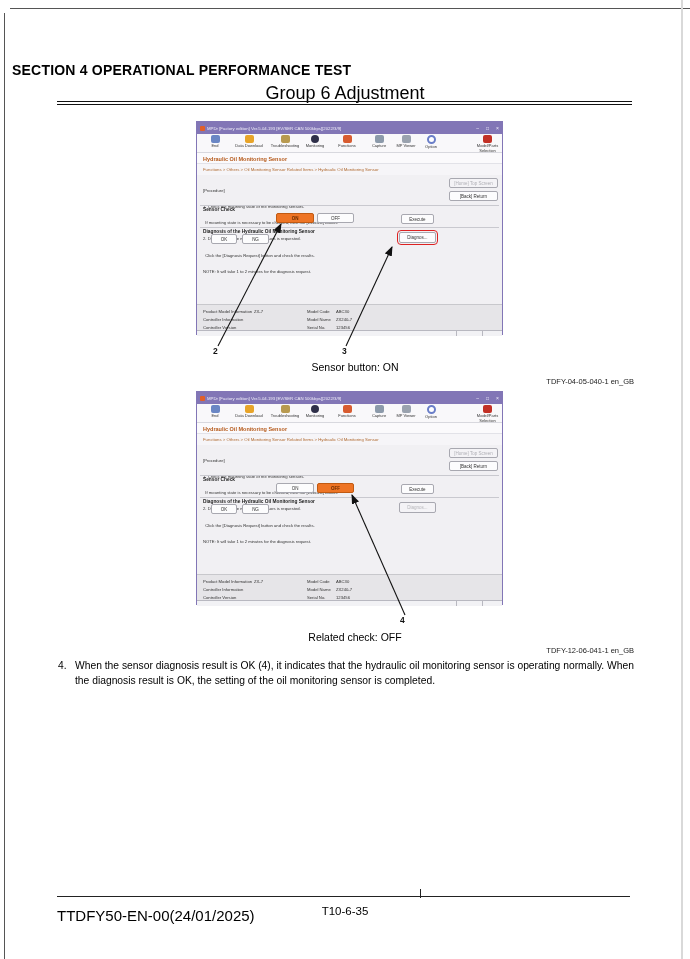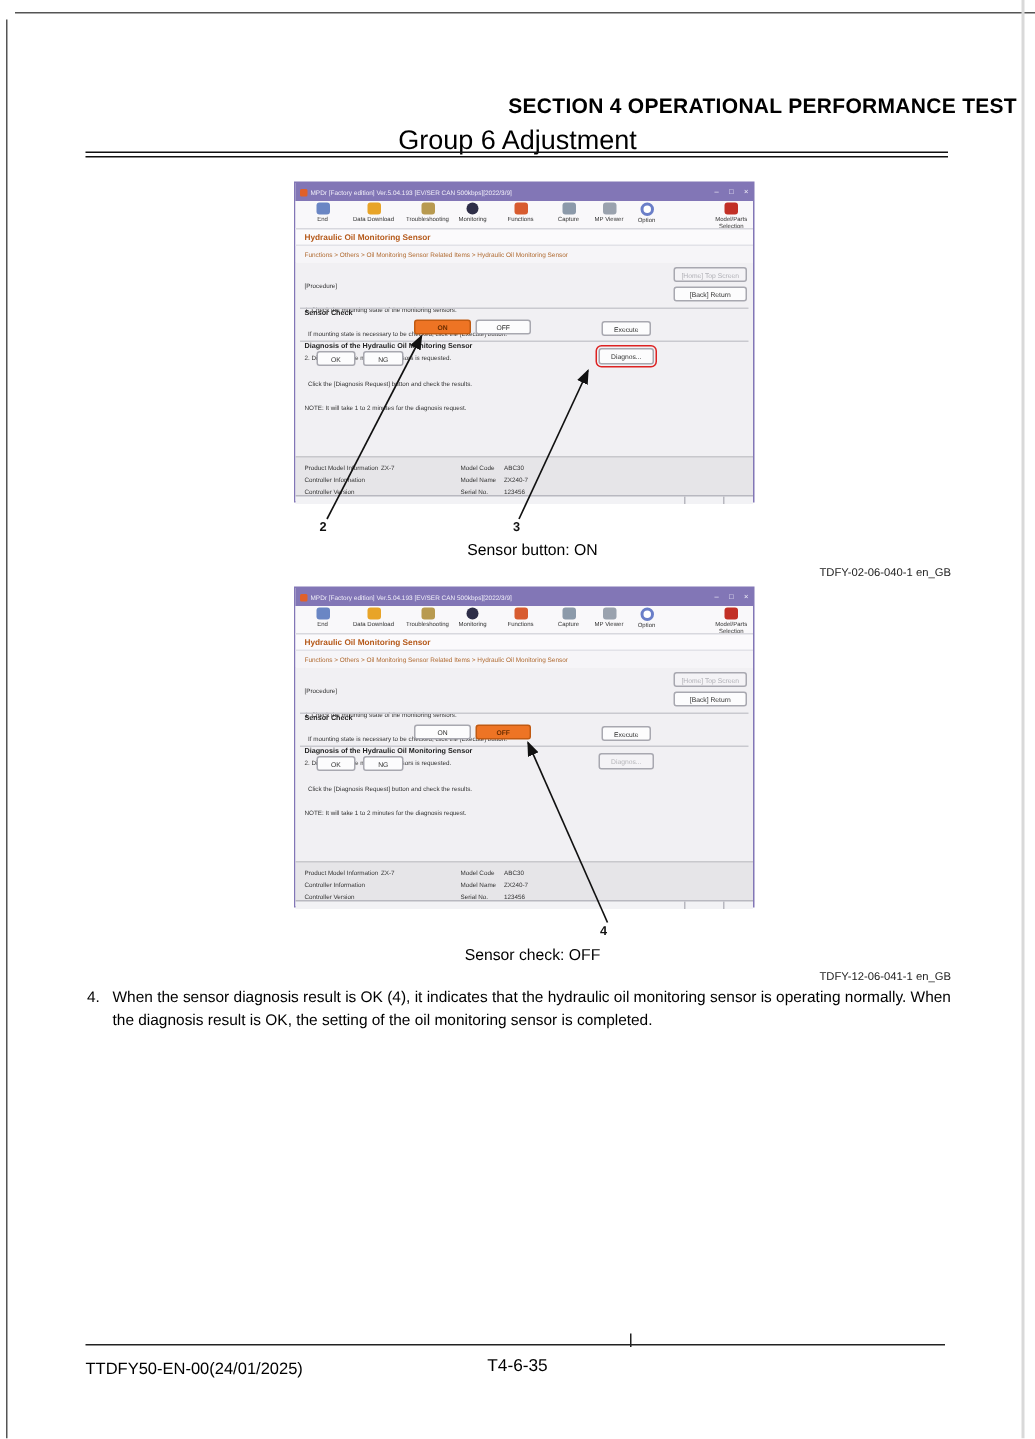--- a/index.html
+++ b/index.html
@@ -4,21 +4,21 @@
 <style>
   html,body{margin:0;padding:0;}
   body{width:690px;height:959px;position:relative;background:#fff;
        font-family:"Liberation Sans",sans-serif;color:#1a1a1a;overflow:hidden;}
   
   .frame-top{position:absolute;left:10px;top:8px;width:680px;height:0;border-top:1px solid #555;}
   .frame-left{position:absolute;left:4px;top:13px;width:0;height:946px;border-left:1px solid #555;}
   .frame-right{position:absolute;left:681px;top:0;width:2px;height:959px;background:#d9d9d9;}
   .crop-tick{position:absolute;left:420px;top:889px;width:1px;height:9px;background:#222;}
 
-  .sec-title{position:absolute;left:12px;right:12px;top:62px;text-align:right;
+  .sec-title{position:absolute;left:12px;right:12px;top:62px;text-align:left;
              font-size:14px;font-weight:bold;letter-spacing:.2px;color:#000;}
   .sec-sub{position:absolute;left:12px;right:12px;top:83px;text-align:center;font-size:18px;color:#000;}
   .dbl-rule{position:absolute;left:57px;top:101px;width:575px;height:2px;
             border-top:1px solid #111;border-bottom:1px solid #111;}
 
   
   .appwin{position:absolute;width:307px;height:214px;background:#fff;
           border:1px solid #8276b6;box-sizing:border-box;z-index:1;}
   .fig1{left:196px;top:121px;}
   .fig2{left:196px;top:391px;}
@@ -82,21 +82,21 @@
   .callout{position:absolute;font-size:8.5px;font-weight:bold;color:#111;z-index:6;}
   .cap{position:absolute;left:200px;width:310px;text-align:center;font-size:10.5px;color:#000;}
   .cap1{top:361px;} .cap2{top:631px;}
   .refcode{position:absolute;right:56px;text-align:right;font-size:7.5px;color:#222;}
   .ref1{top:377px;} .ref2{top:646px;}
 
   .step{position:absolute;left:58px;top:659px;width:576px;display:flex;
         font-size:10.3px;line-height:1.45;color:#000;}
   .step .num{width:17px;flex:none;}
   .footer-line{position:absolute;left:57px;top:896px;width:573px;height:0;border-top:1.4px solid #222;}
-  .footer-doc{position:absolute;left:57px;top:907px;font-size:11px;color:#000;}
+  .footer-doc{position:absolute;left:57px;top:907px;font-size:15px;color:#000;}
   .footer-page{position:absolute;left:0;right:0;top:905px;text-align:center;font-size:11.5px;color:#000;}
 </style>
 </head>
 <body>
 
 <div class="frame-top"></div>
 <div class="frame-left"></div>
 <div class="frame-right"></div>
 <div class="crop-tick"></div>
 
@@ -254,24 +254,24 @@
   <line x1="218" y1="346" x2="281" y2="224" stroke="#111" stroke-width="1.1" marker-end="url(#ah)"></line>
   <line x1="346" y1="346" x2="392" y2="247" stroke="#111" stroke-width="1.1" marker-end="url(#ah)"></line>
   <line x1="405" y1="615" x2="352" y2="495" stroke="#111" stroke-width="1.1" marker-end="url(#ah)"></line>
 </svg>
 
 <div class="callout" style="left:213px;top:346px;">2</div>
 <div class="callout" style="left:342px;top:346px;">3</div>
 <div class="callout" style="left:400px;top:615px;">4</div>
 
 <div class="cap cap1">Sensor button: ON</div>
-<div class="refcode ref1">TDFY-02-06-040-1 en_GB</div>
-<div class="cap cap2">Sensor check: OFF</div>
+<div class="refcode ref1">TDFY-04-05-040-1 en_GB</div>
+<div class="cap cap2">Related check: OFF</div>
 <div class="refcode ref2">TDFY-12-06-041-1 en_GB</div>
 
 <div class="step">
   <span class="num">4.</span>
   <span class="txt">When the sensor diagnosis result is OK (4), it indicates that the hydraulic oil monitoring sensor is operating normally. When the diagnosis result is OK, the setting of the oil monitoring sensor is completed.</span>
 </div>
 
 <div class="footer-line"></div>
 <div class="footer-doc">TTDFY50-EN-00(24/01/2025)</div>
-<div class="footer-page">T4-6-35</div>
+<div class="footer-page">T10-6-35</div>
 
 </body></html>

